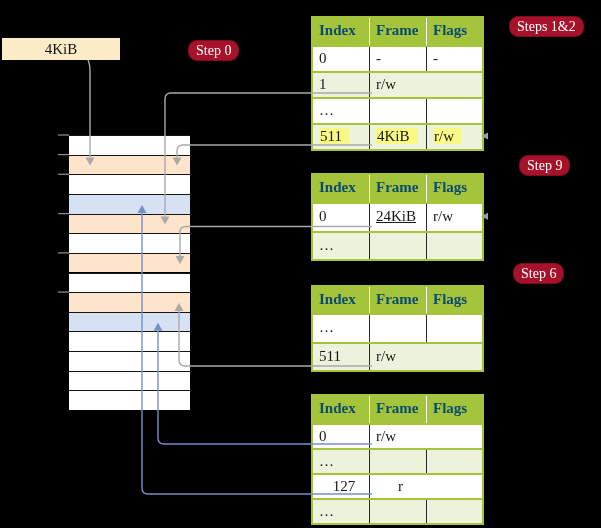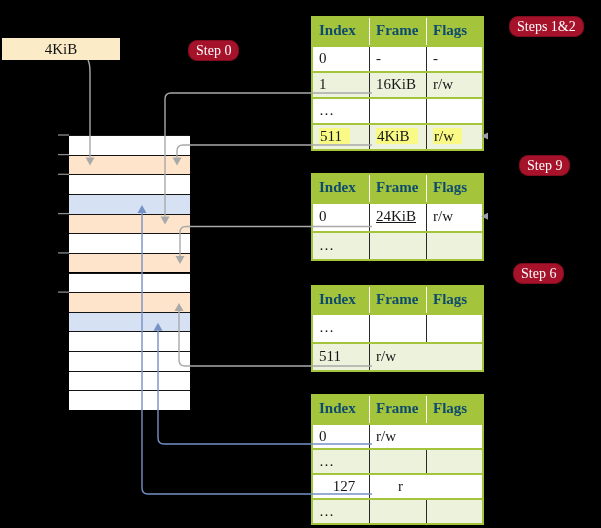--- a/index.html
+++ b/index.html
@@ -72,21 +72,20 @@
           <div class="tcell" style="width: 57px; line-height: 25px;">Frame</div>
           <div class="tcell" style="width: 56px; line-height: 25px;">Flags</div>
         </div>
         <div class="trow tbody-row plain" style="height: 26px;">
           <div class="tcell" style="width: 56px; line-height: 23px;"><span>0</span></div>
           <div class="tcell" style="width: 57px; line-height: 23px;"><span>-</span></div>
           <div class="tcell" style="width: 56px; line-height: 23px;"><span>-</span></div>
         </div>
         <div class="trow tbody-row shade" style="height: 26px;">
           <div class="tcell" style="width: 56px; line-height: 23px;"><span>1</span></div>
-          <div class="tcell" style="width: 57px; line-height: 23px;"><span>16KiB</span></div>
           <div class="tcell" style="width: 56px; line-height: 23px;"><span>r/w</span></div>
         </div>
         <div class="trow tbody-row plain" style="height: 26px;">
           <div class="tcell" style="width: 56px; line-height: 23px;"><span>…</span></div>
           <div class="tcell" style="width: 57px; line-height: 23px;"></div>
           <div class="tcell" style="width: 56px; line-height: 23px;"></div>
         </div>
         <div class="trow tbody-row shade" style="height: 26px;">
           <div class="tcell" style="width: 56px; line-height: 23px;"><span class="hl">511</span></div>
           <div class="tcell" style="width: 57px; line-height: 23px;"><span class="hl">4KiB</span></div>

